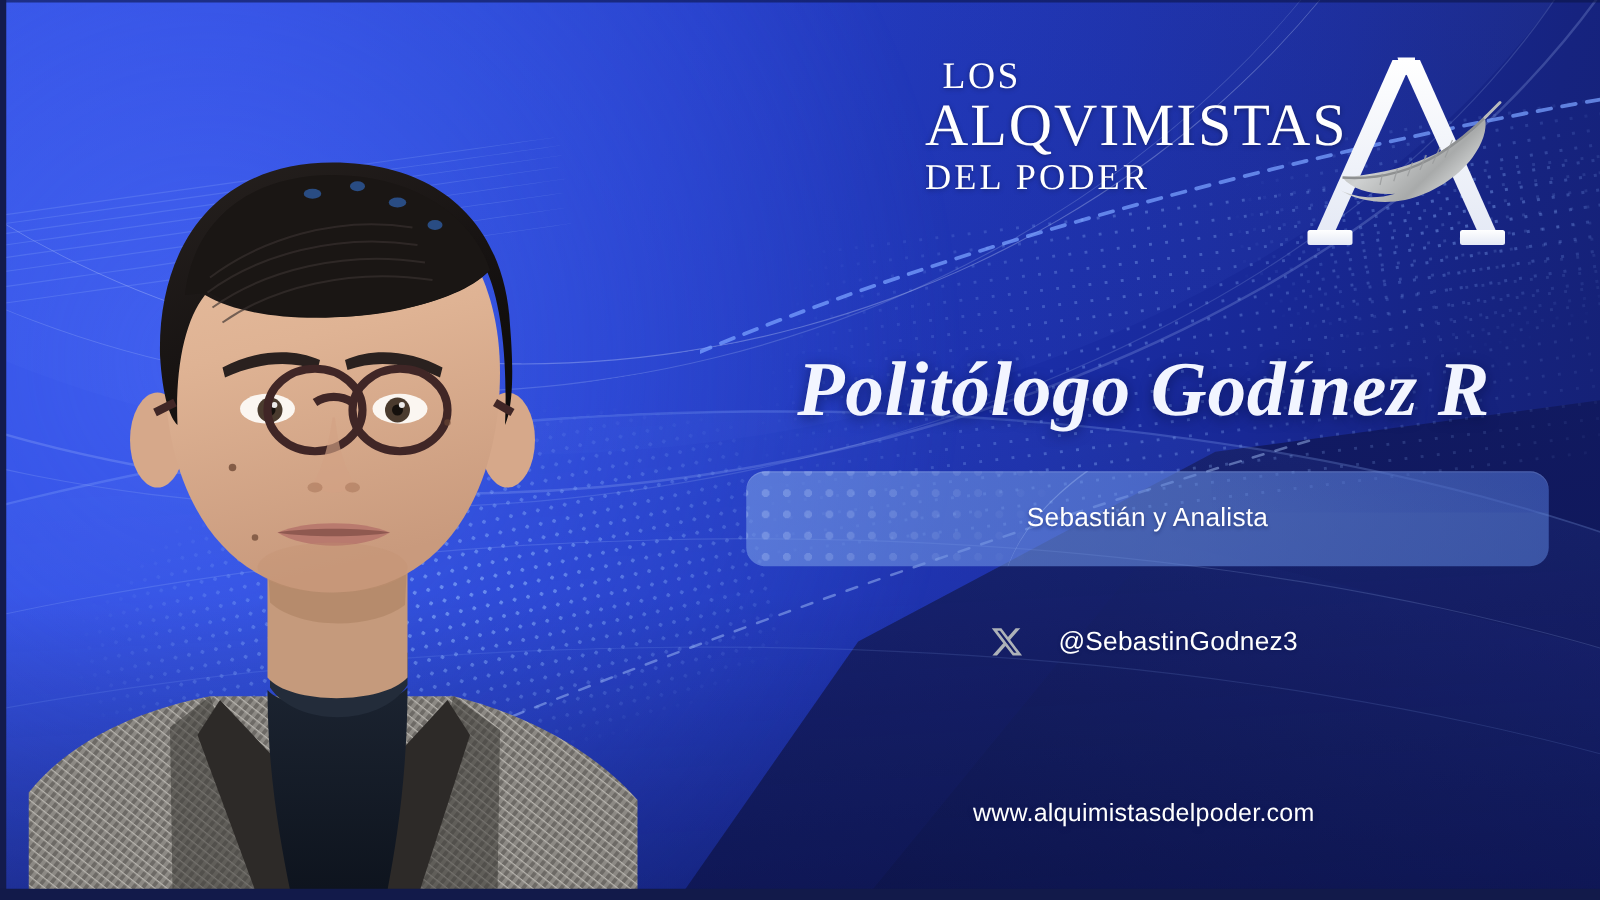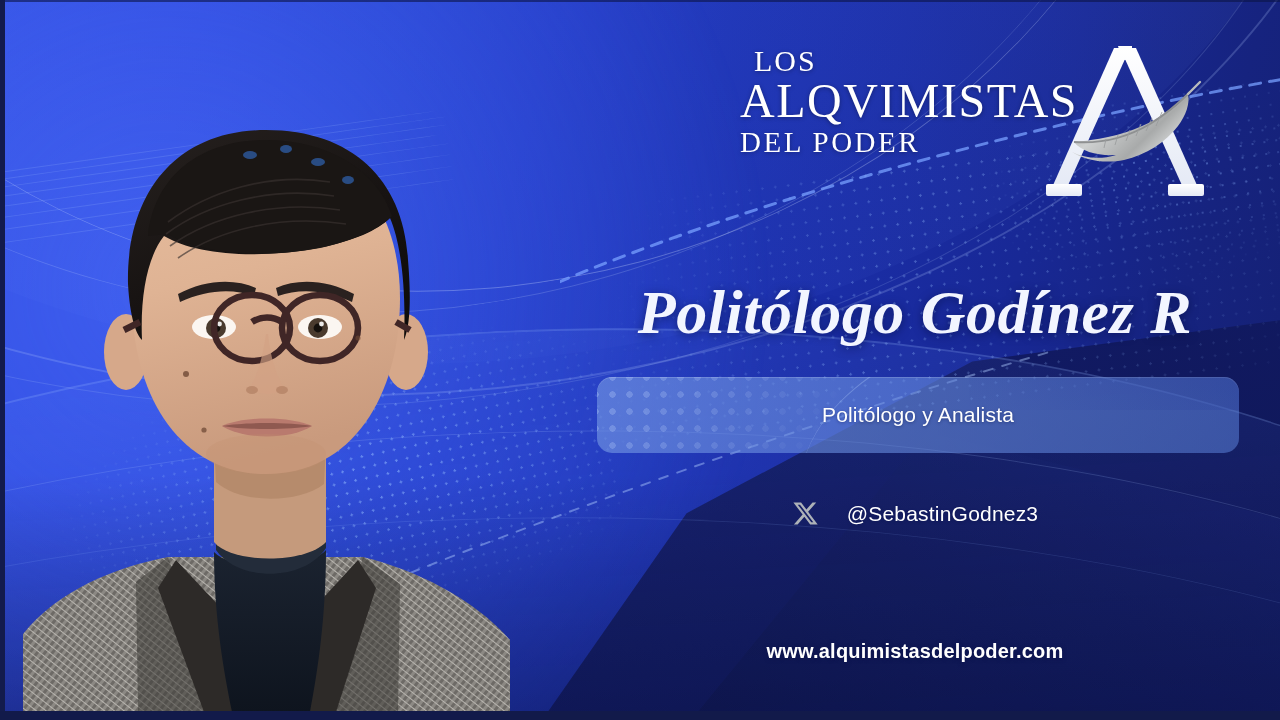--- a/index.html
+++ b/index.html
@@ -358,21 +358,21 @@
 
   
   .website {
     position: absolute;
     left: 575px;
     top: 640px;
     width: 680px;
     text-align: center;
     color: #ffffff;
     font-size: 20px;
-    font-weight: 700;
+    font-weight: 400;
     letter-spacing: 0.2px;
     text-shadow: 0 1px 4px rgba(8,16,65,0.5);
   }
 
   
   .edge-left {
     position: absolute;
     left: 0; top: 0;
     width: 5px; height: 720px;
     background: #131b4d;
@@ -580,21 +580,21 @@
       </g>
     </svg>
   </div>
 
   <div class="name">Politólogo Godínez R</div>
 
   <div class="rolebar">
     <div class="rolebar-dots"></div>
     <div class="rolebar-shade"></div>
     <div class="rolebar-curves"></div>
-    <div class="role-text">Politólogo y Analista</div>
+    <div class="role-text">Sebastián y Analista</div>
   </div>
 
   <div class="social">
     <svg class="x-icon" viewBox="0 0 24 24">
       <path fill="#adb2b8" d="M18.244 2.25h3.308l-7.227 8.26 8.502 11.24H16.17l-5.214-6.817L4.99 21.75H1.68l7.73-8.835L1.254 2.25H8.08l4.713 6.231zm-1.161 17.52h1.833L7.084 4.126H5.117z"></path>
     </svg>
     <div class="social-handle">@SebastinGodnez3</div>
   </div>
 
   <div class="website">www.alquimistasdelpoder.com</div>

